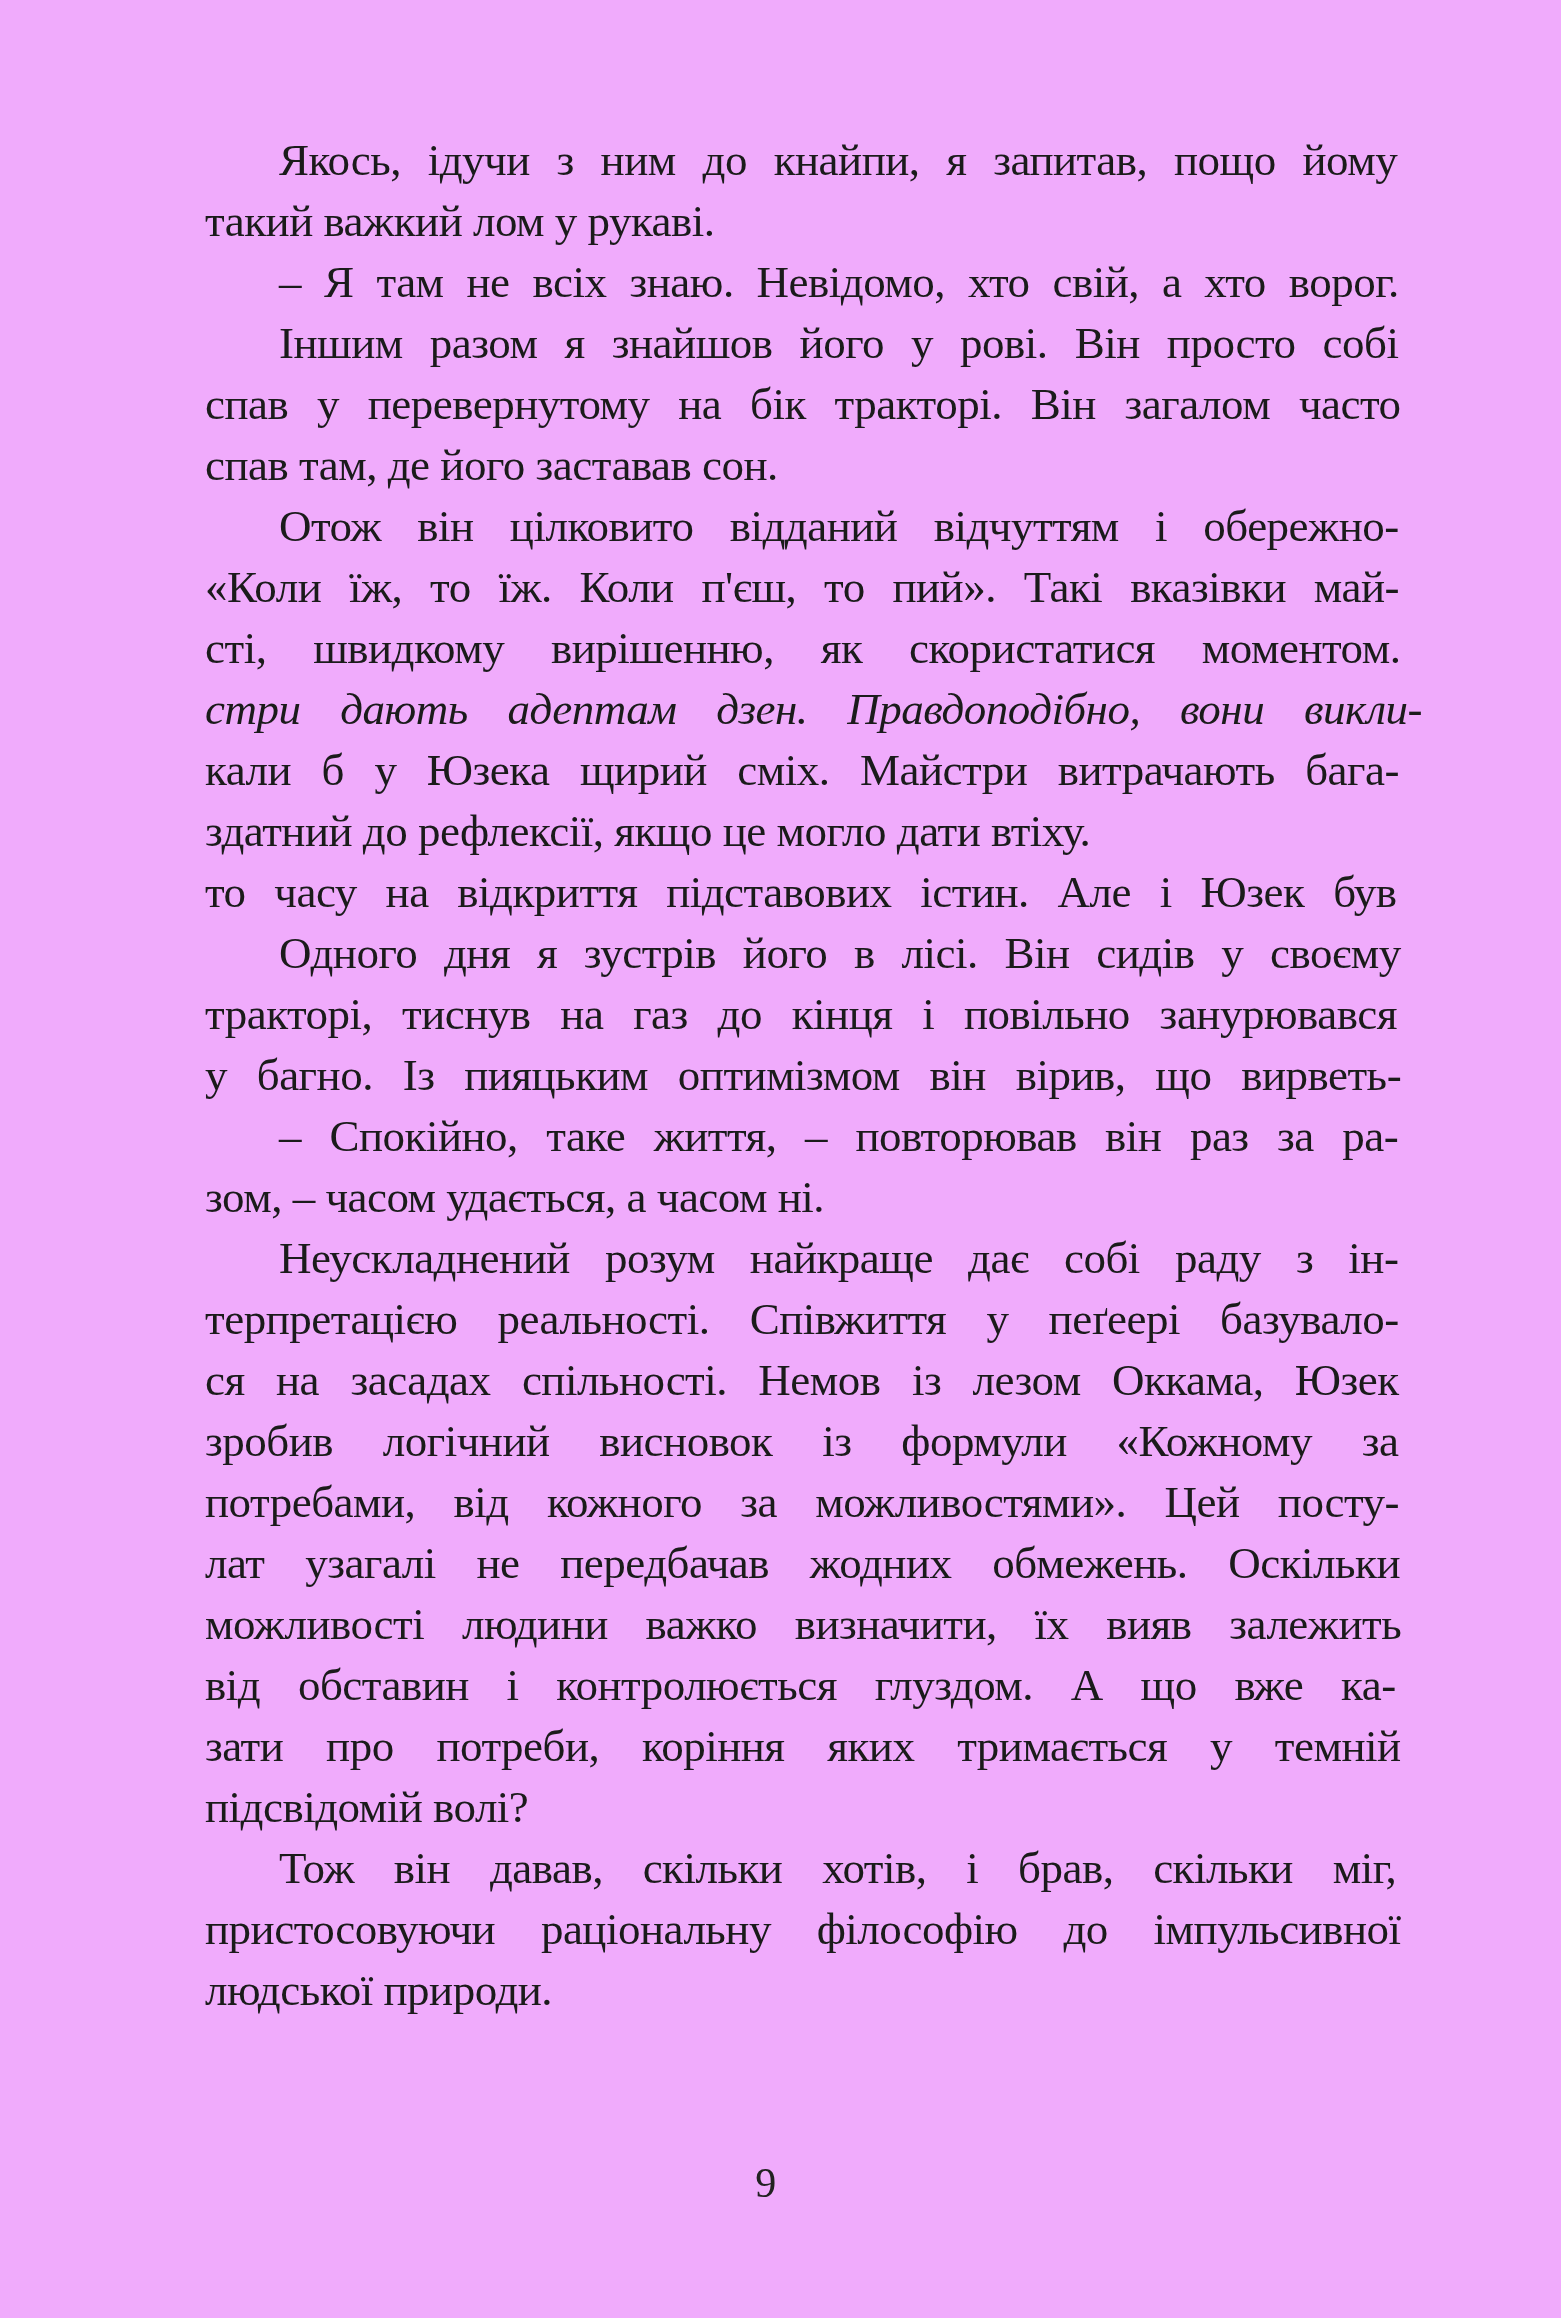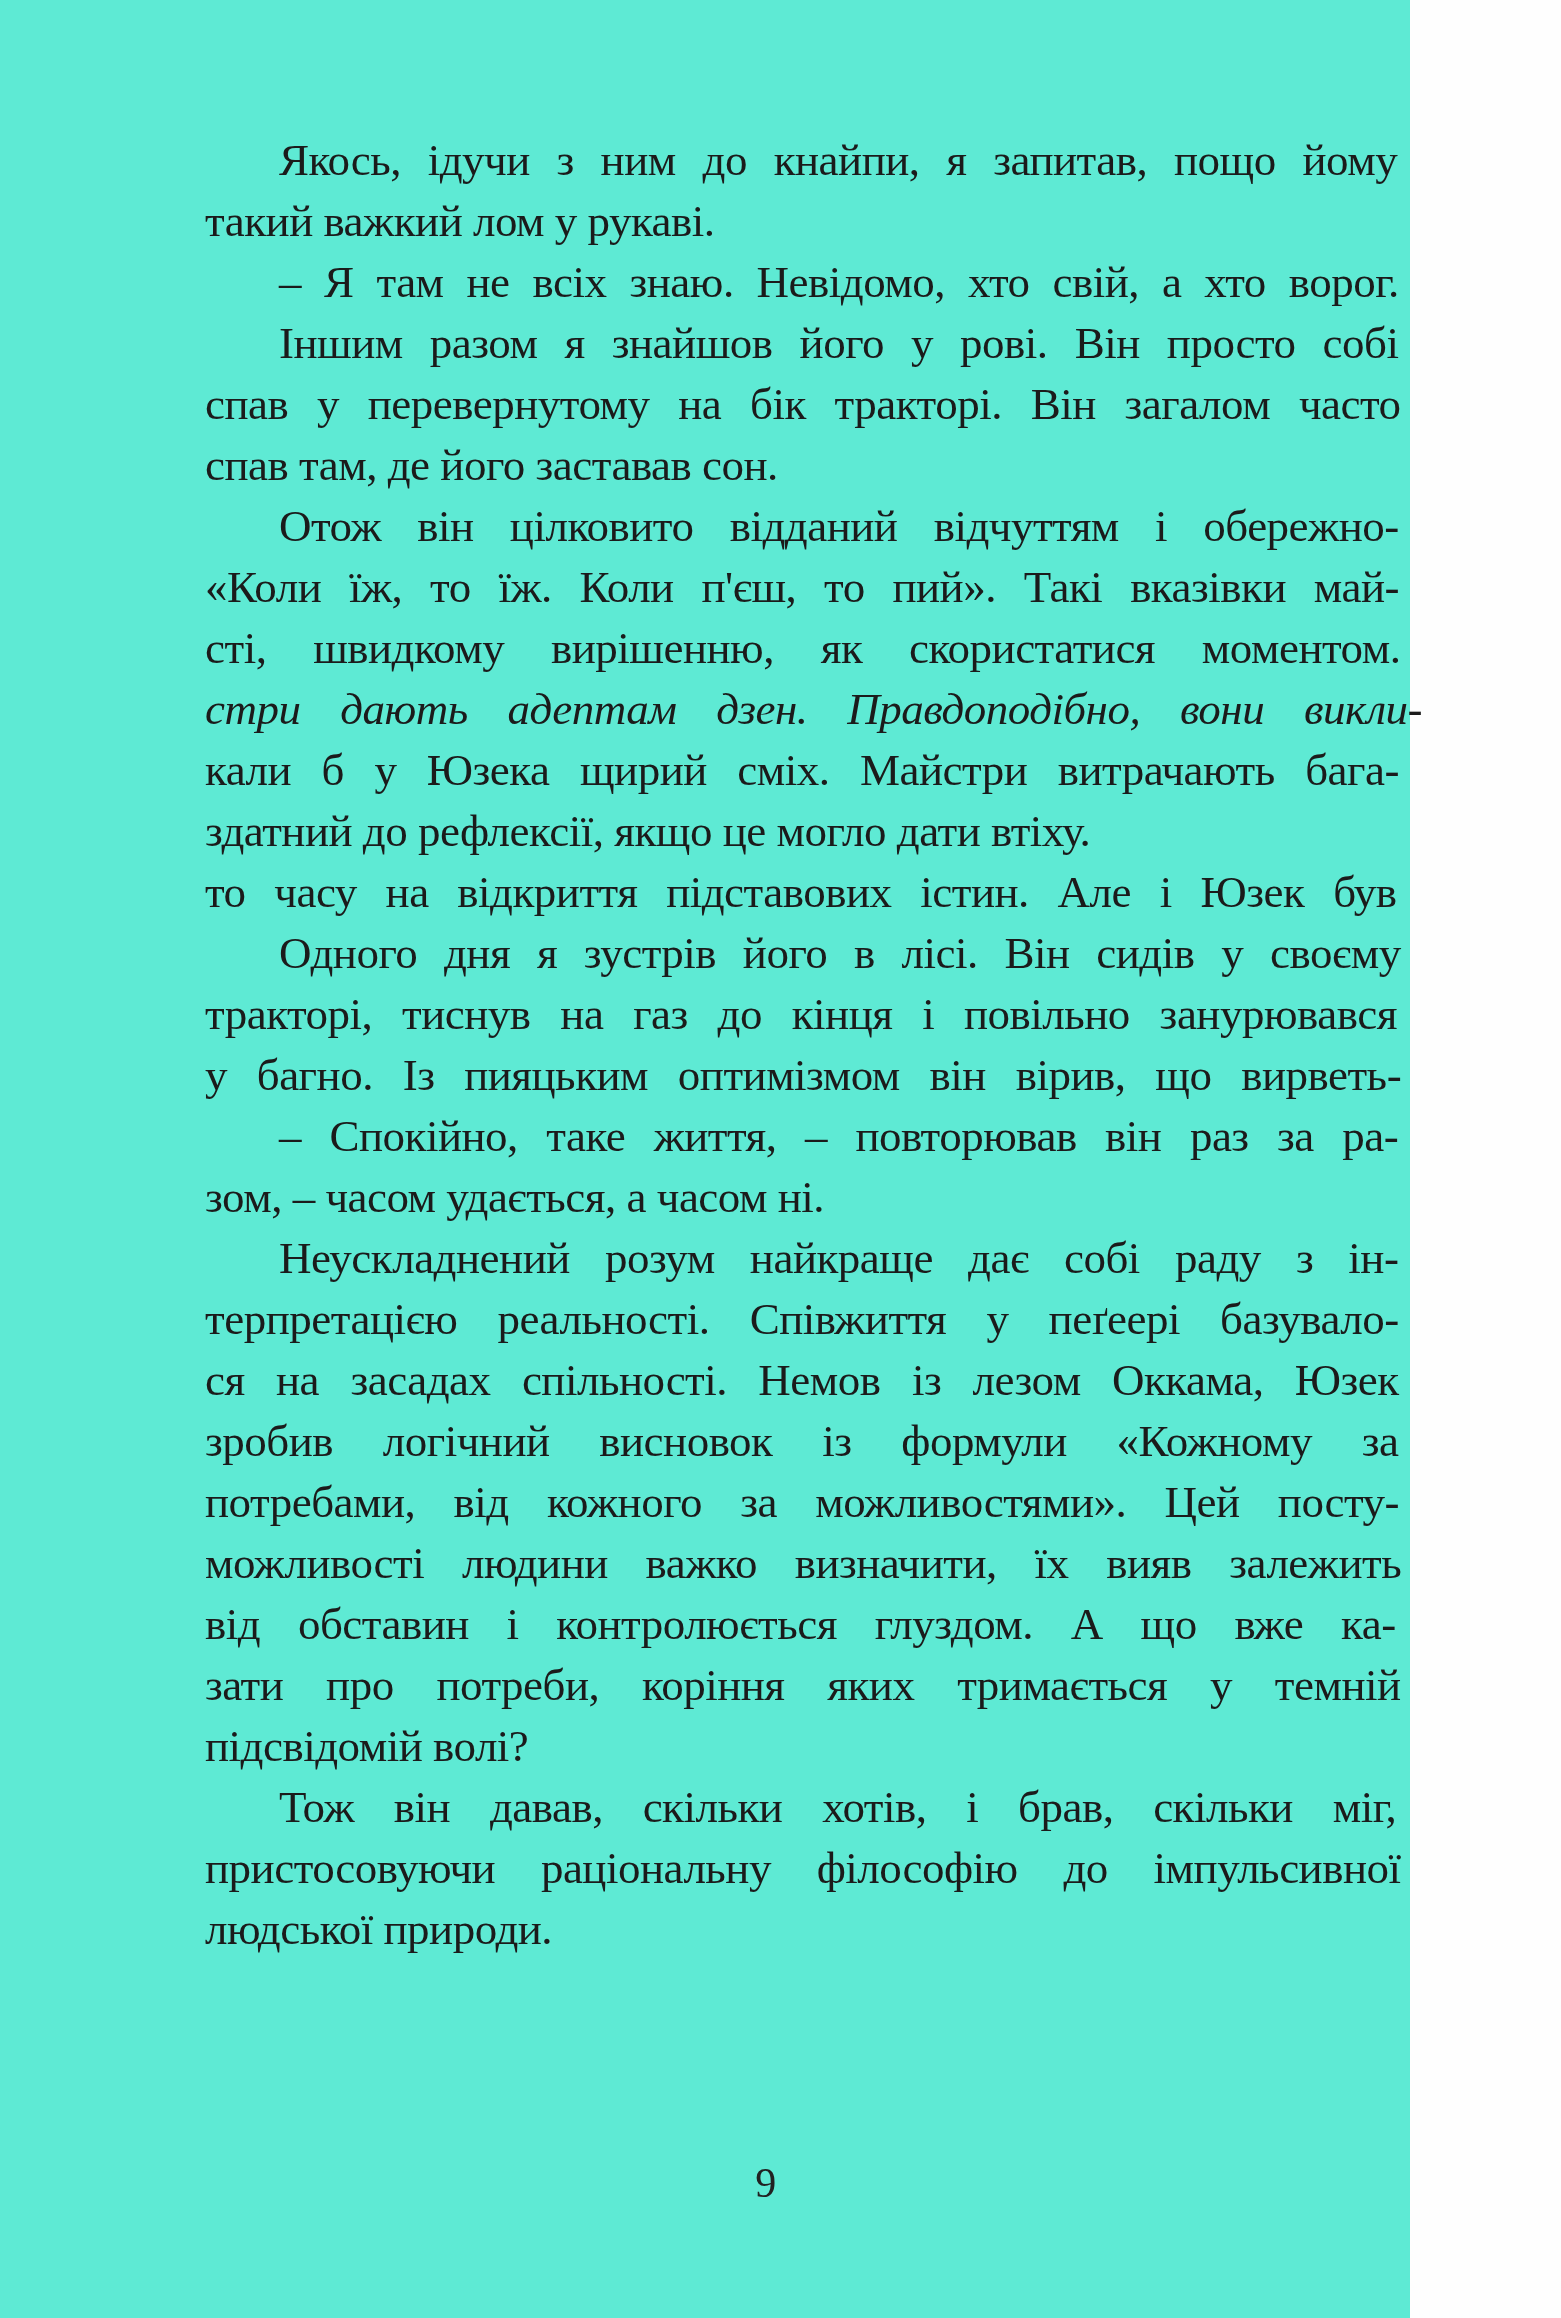--- a/index.html
+++ b/index.html
@@ -11,23 +11,23 @@
       width: 1561px;
       height: 2319px;
       position: relative;
       overflow: hidden;
       background: #fefefe;
     }
     .page {
       position: absolute;
       left: 0;
       top: 0;
-      width: 1410px;
+      width: 1561px;
       height: 2319px;
-      background: #5eead4;
+      background: #f0abfc;
     }
     .text-block {
       position: absolute;
       left: 205px;
       top: 130px;
       width: 1188px;
       font-family: "Liberation Serif", "DejaVu Serif", serif;
       font-size: 45px;
       line-height: 61px;
       color: #1b1b1b;
@@ -107,20 +107,21 @@
       <span class="line indent"><span style="white-space: nowrap; display: inline-block; word-spacing: 17.7px;">– Спокійно, таке життя, – повторював він раз за ра-</span></span>
       <span class="line last"><span style="white-space: nowrap; display: inline-block;">зом, – часом удається, а часом ні.</span></span>
     </div>
 
     <div class="paragraph">
       <span class="line indent"><span style="white-space: nowrap; display: inline-block; word-spacing: 24.4px;">Неускладнений розум найкраще дає собі раду з ін-</span></span>
       <span class="line"><span style="white-space: nowrap; display: inline-block; word-spacing: 29.4px;">терпретацією реальності. Співжиття у пеґеері базувало-</span></span>
       <span class="line"><span style="white-space: nowrap; display: inline-block; word-spacing: 20.6px;">ся на засадах спільності. Немов із лезом Оккама, Юзек</span></span>
       <span class="line"><span style="white-space: nowrap; display: inline-block; word-spacing: 39px;">зробив логічний висновок із формули «Кожному за</span></span>
       <span class="line"><span style="white-space: nowrap; display: inline-block; word-spacing: 27.5px;">потребами, від кожного за можливостями». Цей посту-</span></span>
+      <span class="line"><span style="white-space: nowrap; display: inline-block; word-spacing: 30px;">лат узагалі не передбачав жодних обмежень. Оскільки</span></span>
       <span class="line"><span style="white-space: nowrap; display: inline-block; word-spacing: 27px;">можливості людини важко визначити, їх вияв залежить</span></span>
       <span class="line"><span style="white-space: nowrap; display: inline-block; word-spacing: 27px;">від обставин і контролюється глуздом. А що вже ка-</span></span>
       <span class="line"><span style="white-space: nowrap; display: inline-block; word-spacing: 32px;">зати про потреби, коріння яких тримається у темній</span></span>
       <span class="line last"><span style="white-space: nowrap; display: inline-block;">підсвідомій волі?</span></span>
     </div>
 
     <div class="paragraph">
       <span class="line indent"><span style="white-space: nowrap; display: inline-block; word-spacing: 29px;">Тож він давав, скільки хотів, і брав, скільки міг,</span></span>
       <span class="line"><span style="white-space: nowrap; display: inline-block; word-spacing: 35px;">пристосовуючи раціональну філософію до імпульсивної</span></span>
       <span class="line last"><span style="white-space: nowrap; display: inline-block;">людської природи.</span></span>

